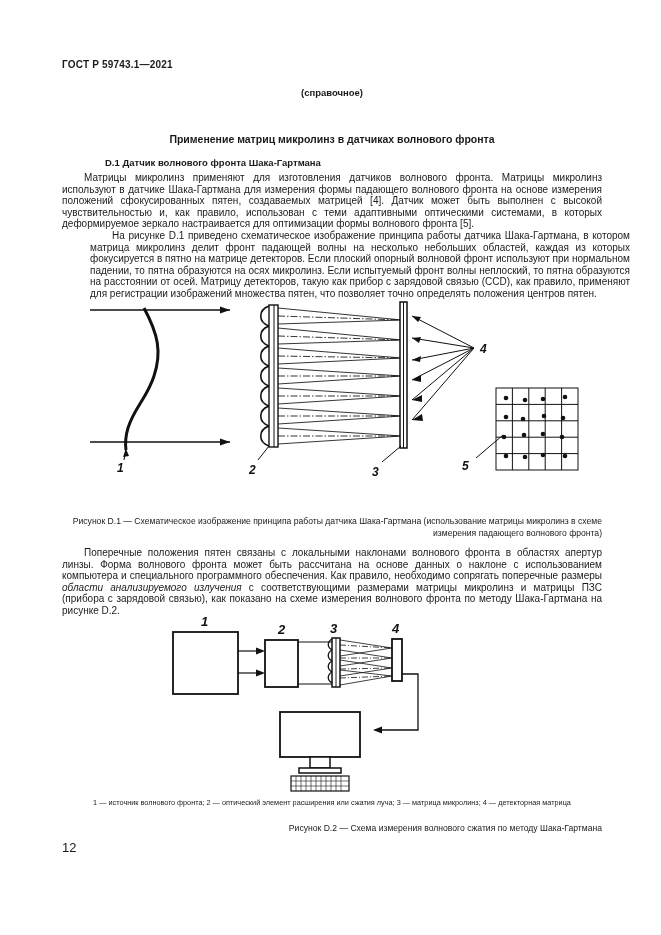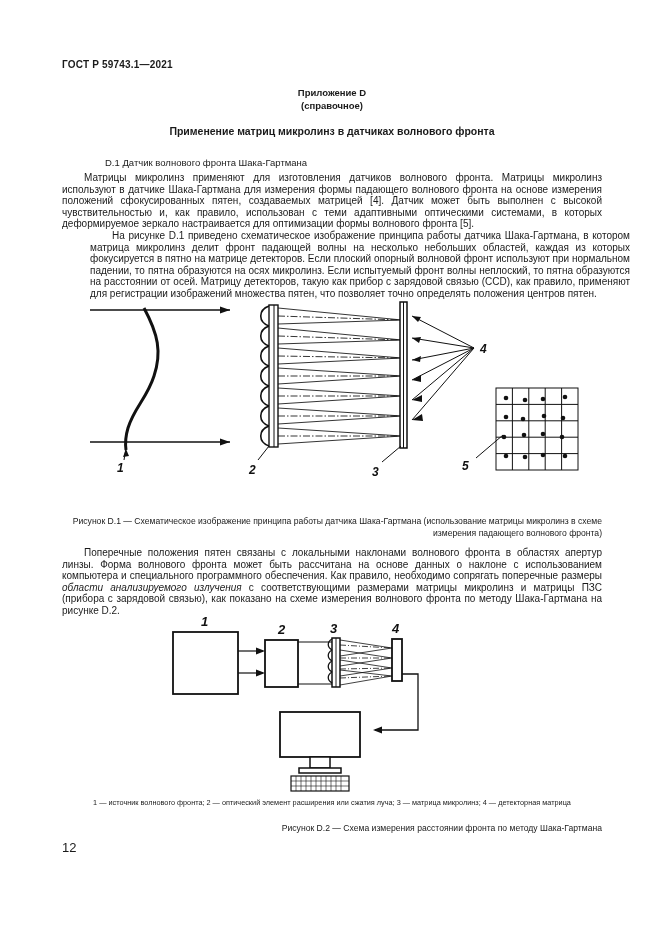--- a/index.html
+++ b/index.html
@@ -36,33 +36,33 @@
     top: 86px;
     width: 540px;
     text-align: center;
     font-size: 9.5px;
     font-weight: bold;
     line-height: 13px;
   }
   .title-main {
     position: absolute;
     left: 62px;
-    top: 125px;
+    top: 133px;
     width: 540px;
     text-align: center;
     font-size: 10.5px;
     font-weight: bold;
   }
   
   .section-head {
     position: absolute;
     left: 105px;
     top: 157px;
     font-size: 9.5px;
-    font-weight: normal;
+    font-weight: bold;
   }
   .body-par {
     position: absolute;
     left: 62px;
     width: 540px;
     font-size: 10px;
     line-height: 11.55px;
     text-align: justify;
     text-justify: inter-word;
   }
@@ -112,21 +112,20 @@
   }
 </style>
 </head>
 <body>
 
 <div class="page">
 
   <div class="doc-header">ГОСТ Р 59743.1—2021</div>
 
   <div class="appendix-block">
-    <div>Приложение D</div>
     <div>(справочное)</div>
   </div>
 
   <div class="title-main">Применение матриц микролинз в датчиках волнового фронта</div>
 
   <div class="section-head">D.1 Датчик волнового фронта Шака-Гартмана</div>
 
   <div class="body-par p1">
     <span class="indent"></span><span>Матрицы микролинз применяют для изготовления датчиков волнового фронта. Матрицы микролинз используют в датчике Шака-Гартмана для измерения формы падающего волнового фронта на основе измерения положений сфокусированных пятен, создаваемых матрицей [4]. Датчик может быть выполнен с высокой чувствительностью и, как правило, использован с теми адаптивными оптическими системами, в которых деформируемое зеркало настраивается для оптимизации формы волнового фронта [5].</span>
   </div>
@@ -331,17 +330,17 @@
       </g>
 
       <text x="41" y="14" font-family="Liberation Sans, sans-serif" font-size="13" font-weight="bold" font-style="italic" fill="#111">1</text>
       <text x="118" y="22" font-family="Liberation Sans, sans-serif" font-size="13" font-weight="bold" font-style="italic" fill="#111">2</text>
       <text x="170" y="21" font-family="Liberation Sans, sans-serif" font-size="13" font-weight="bold" font-style="italic" fill="#111">3</text>
       <text x="232" y="21" font-family="Liberation Sans, sans-serif" font-size="13" font-weight="bold" font-style="italic" fill="#111">4</text>
     </svg>
   </div>
 
   <div class="fig-legend" id="fig2-legend">1 — источник волнового фронта; 2 — оптический элемент расширения или сжатия луча; 3 — матрица микролинз; 4 — детекторная матрица</div>
-  <div class="fig-caption" id="fig2-caption">Рисунок D.2 — Схема измерения расстоянии фронта по методу Шака-Гартмана</div>
+  <div class="fig-caption" id="fig2-caption">Рисунок D.2 — Схема измерения волнового сжатия по методу Шака-Гартмана</div>
 
   <div class="page-number">12</div>
 
 </div>
 
 </body></html>

